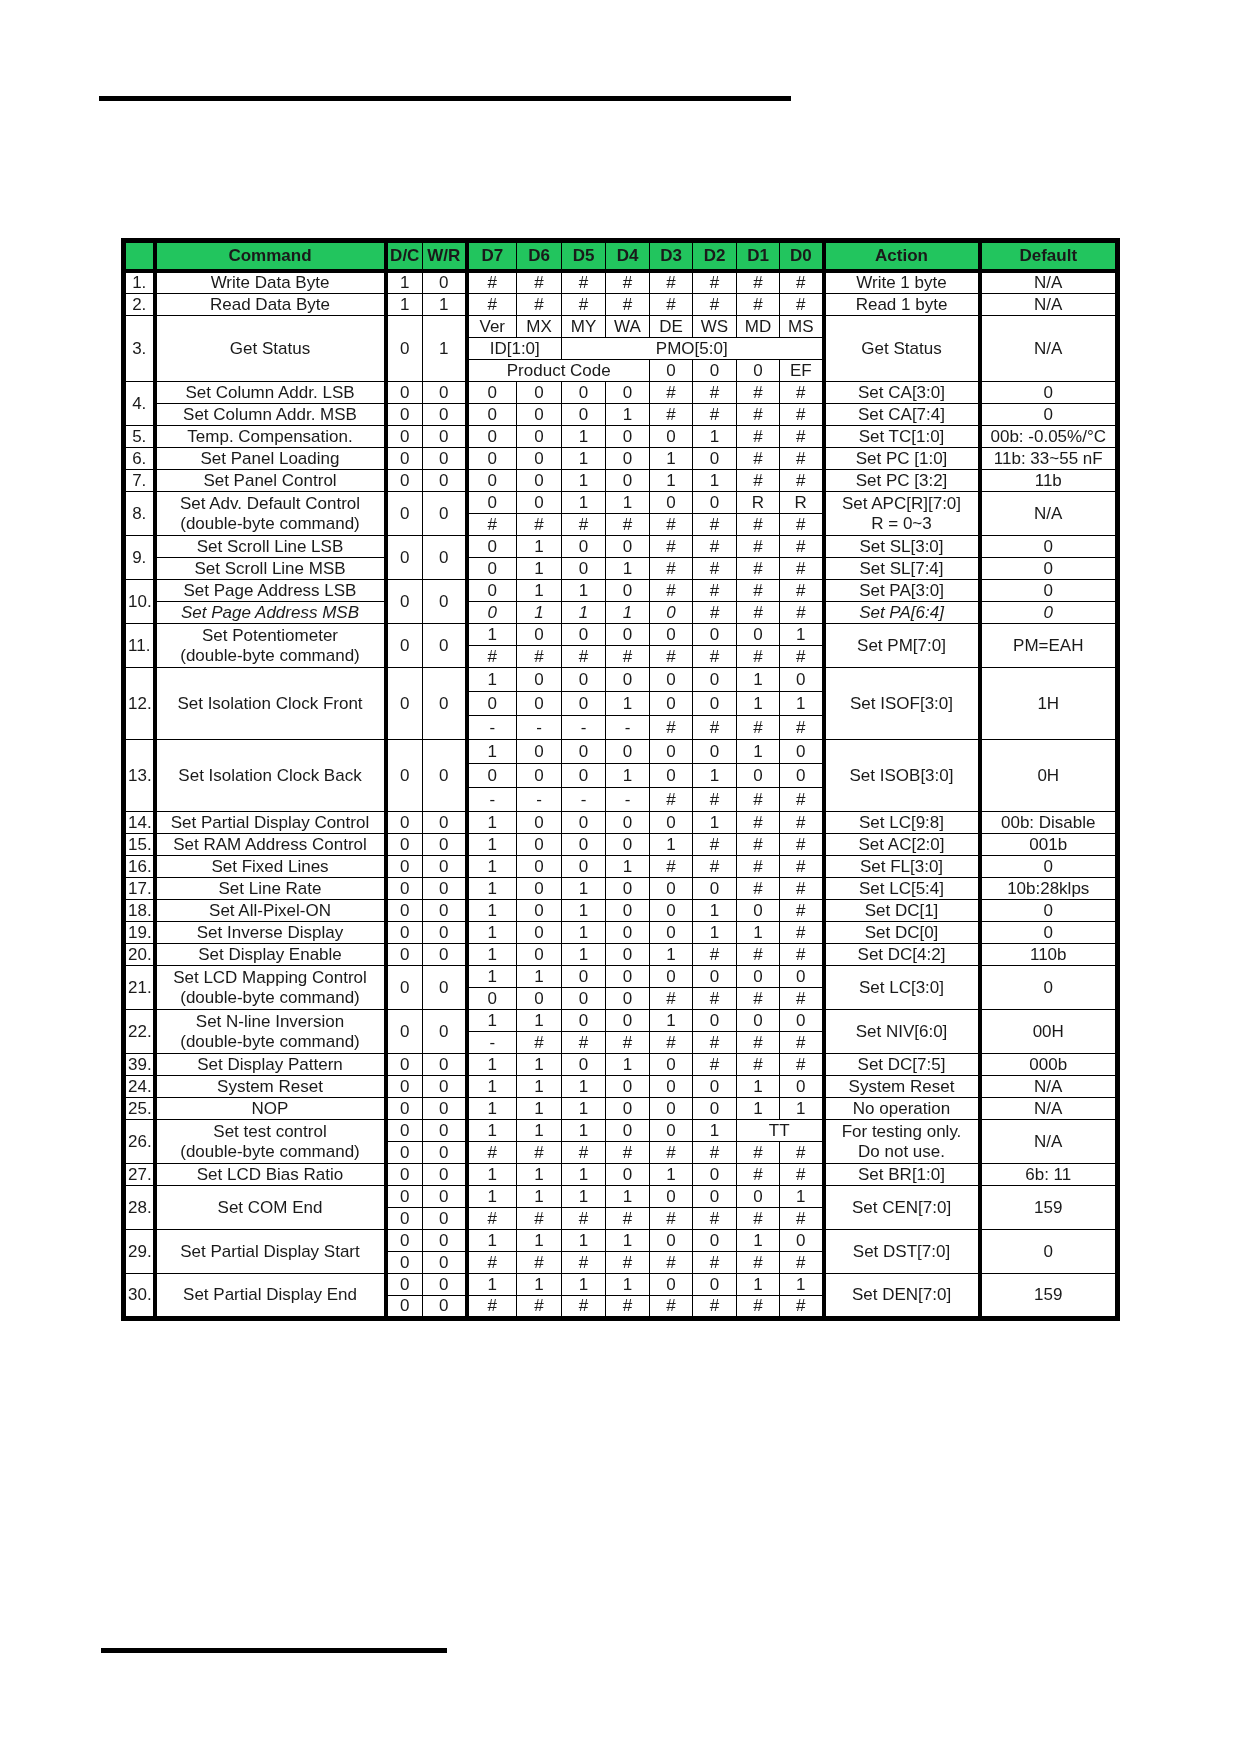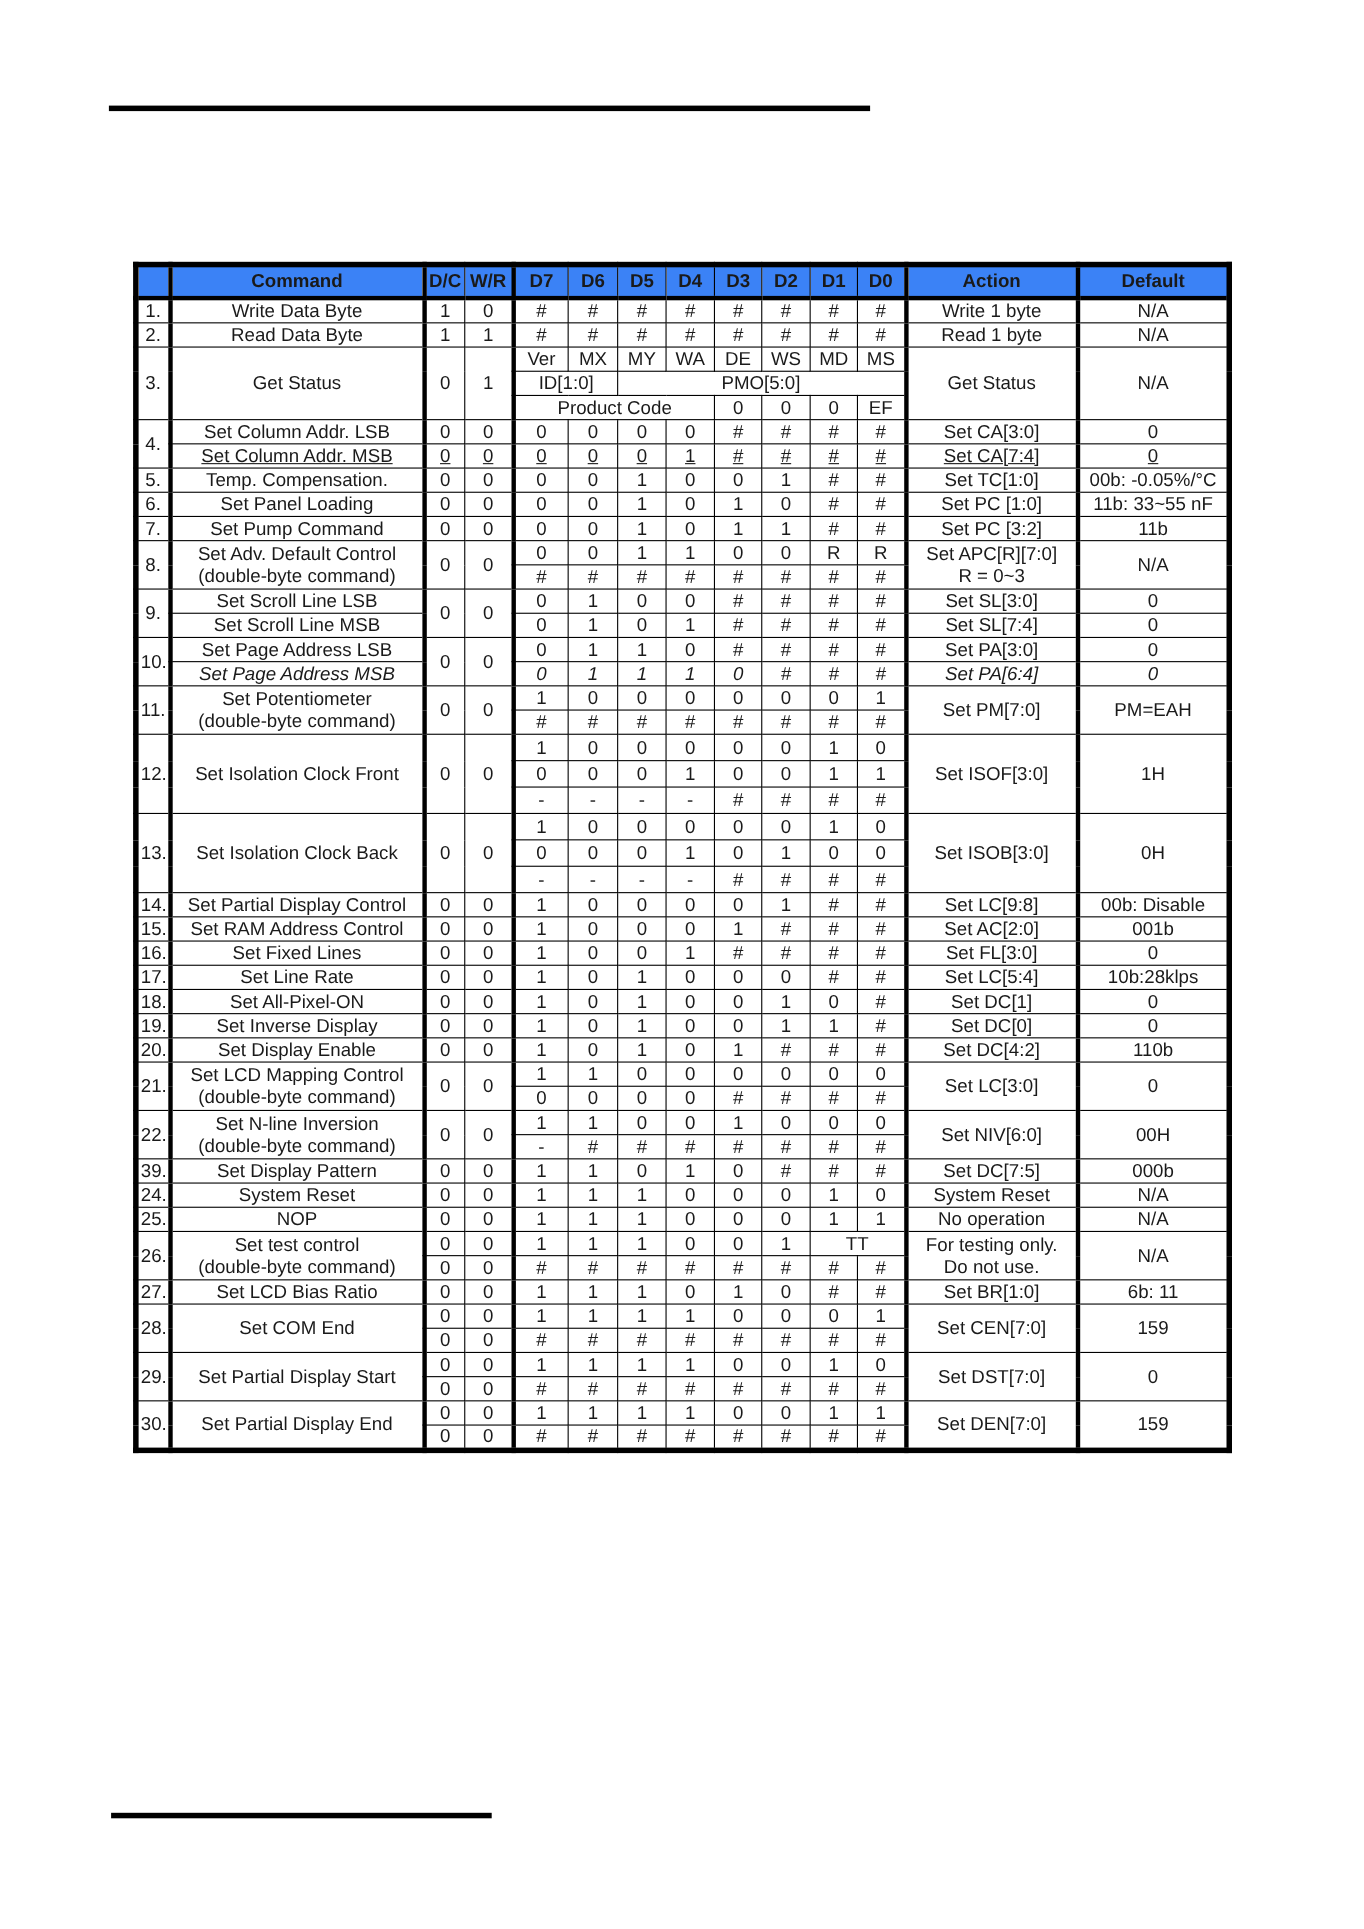--- a/index.html
+++ b/index.html
@@ -4,21 +4,21 @@
 <style>
   html, body { margin: 0; padding: 0; background: #ffffff; }
   body { width: 1240px; height: 1754px; position: relative; overflow: hidden;
          font-family: "Liberation Sans", sans-serif; color: #1a1a1a; }
   .rule-top { position: absolute; left: 99px; top: 96px; width: 692px; height: 5px; background: #000; }
   .rule-bottom { position: absolute; left: 101px; top: 1648px; width: 346px; height: 5px; background: #000; }
   table.cmd { position: absolute; left: 121px; top: 238px; width: 999px; border-collapse: collapse;
               border: 5px solid #000; table-layout: fixed; font-size: 17px; }
   table.cmd td, table.cmd th { border: 1px solid #000; padding: 0 2px; text-align: center;
               vertical-align: middle; line-height: 20px; white-space: nowrap; overflow: hidden; }
-  table.cmd th { background: #3b82f6; font-weight: bold; height: 26px; border-bottom: 4px solid #000; font-size: 17px; text-align: center; }
+  table.cmd th { background: #22c55e; font-weight: bold; height: 26px; border-bottom: 4px solid #000; font-size: 17px; text-align: center; }
   td.num { text-align: left; padding-left: 3px; border-right: 4px solid #000 !important; }
   th.num { border-right: 4px solid #000 !important; }
   td.cmdname { text-align: left; padding-left: 4px; border-right: 4px solid #000 !important; }
   th.cmdname { border-right: 4px solid #000 !important; }
   .thickR { border-right: 4px solid #000 !important; }
   td.wrap { white-space: normal; line-height: 20px; }
 </style>
 </head>
 <body>
 
@@ -128,21 +128,21 @@
         <td>0</td>
         <td>0</td>
         <td>0</td>
         <td>#</td>
         <td>#</td>
         <td>#</td>
         <td class="thickR">#</td>
         <td class="thickR">Set CA[3:0]</td>
         <td>0</td>
       </tr>
-      <tr style="height: 22px; text-decoration: underline;">
+      <tr style="height: 22px;">
         <td class="cmdname">Set Column Addr. MSB</td>
         <td>0</td>
         <td class="thickR">0</td>
         <td>0</td>
         <td>0</td>
         <td>0</td>
         <td>1</td>
         <td>#</td>
         <td>#</td>
         <td>#</td>
@@ -177,21 +177,21 @@
         <td>0</td>
         <td>1</td>
         <td>0</td>
         <td>#</td>
         <td class="thickR">#</td>
         <td class="thickR">Set PC [1:0]</td>
         <td>11b: 33~55 nF</td>
       </tr>
       <tr style="height: 22px;">
         <td class="num">7.</td>
-        <td class="cmdname">Set Pump Command</td>
+        <td class="cmdname">Set Panel Control</td>
         <td>0</td>
         <td class="thickR">0</td>
         <td>0</td>
         <td>0</td>
         <td>1</td>
         <td>0</td>
         <td>1</td>
         <td>1</td>
         <td>#</td>
         <td class="thickR">#</td>

